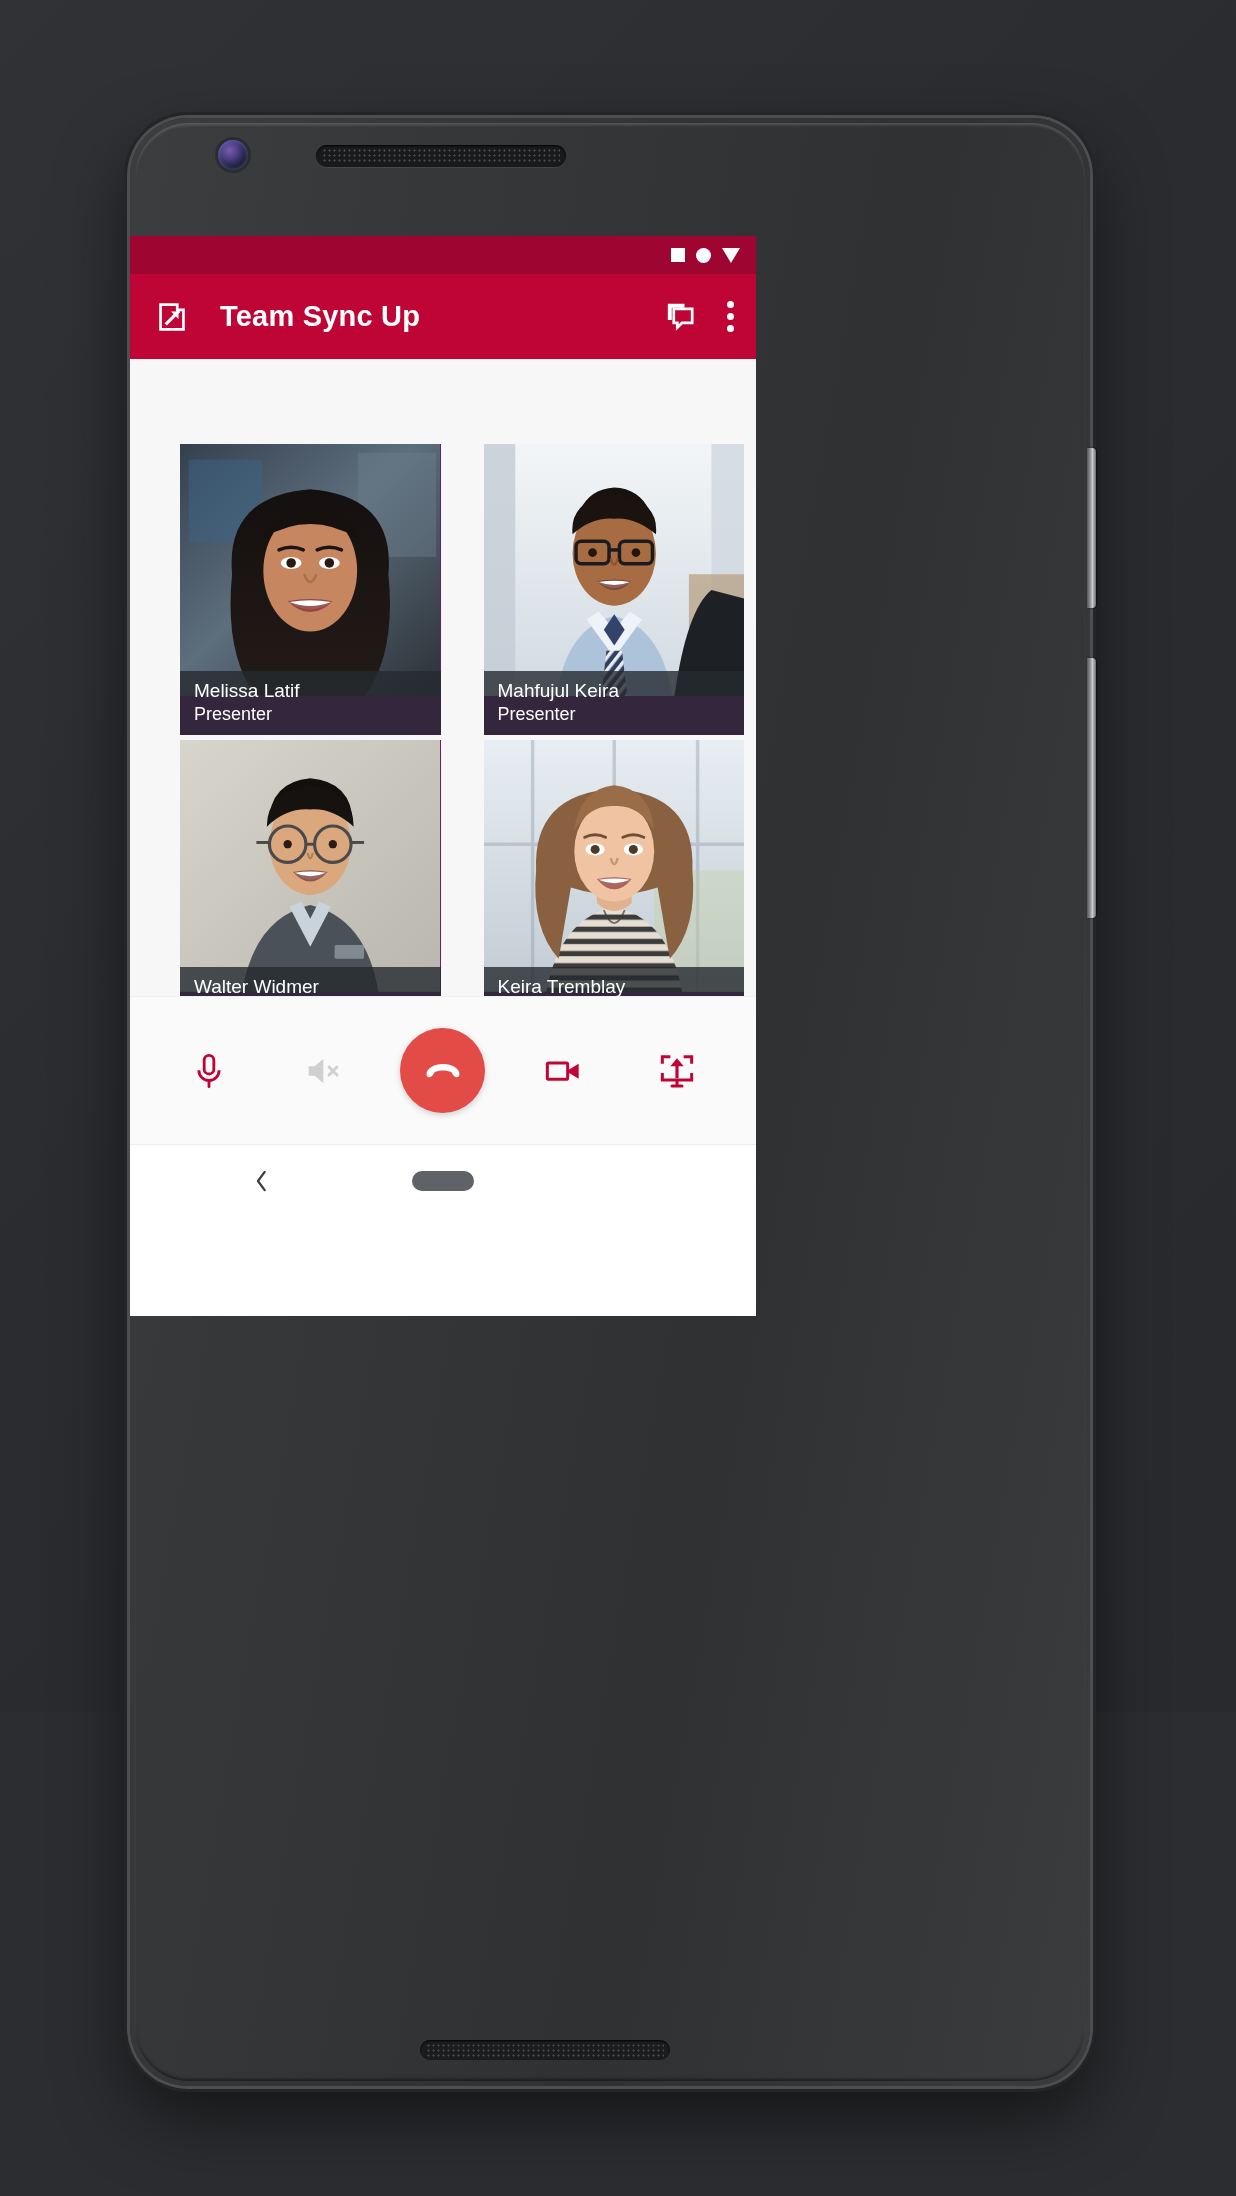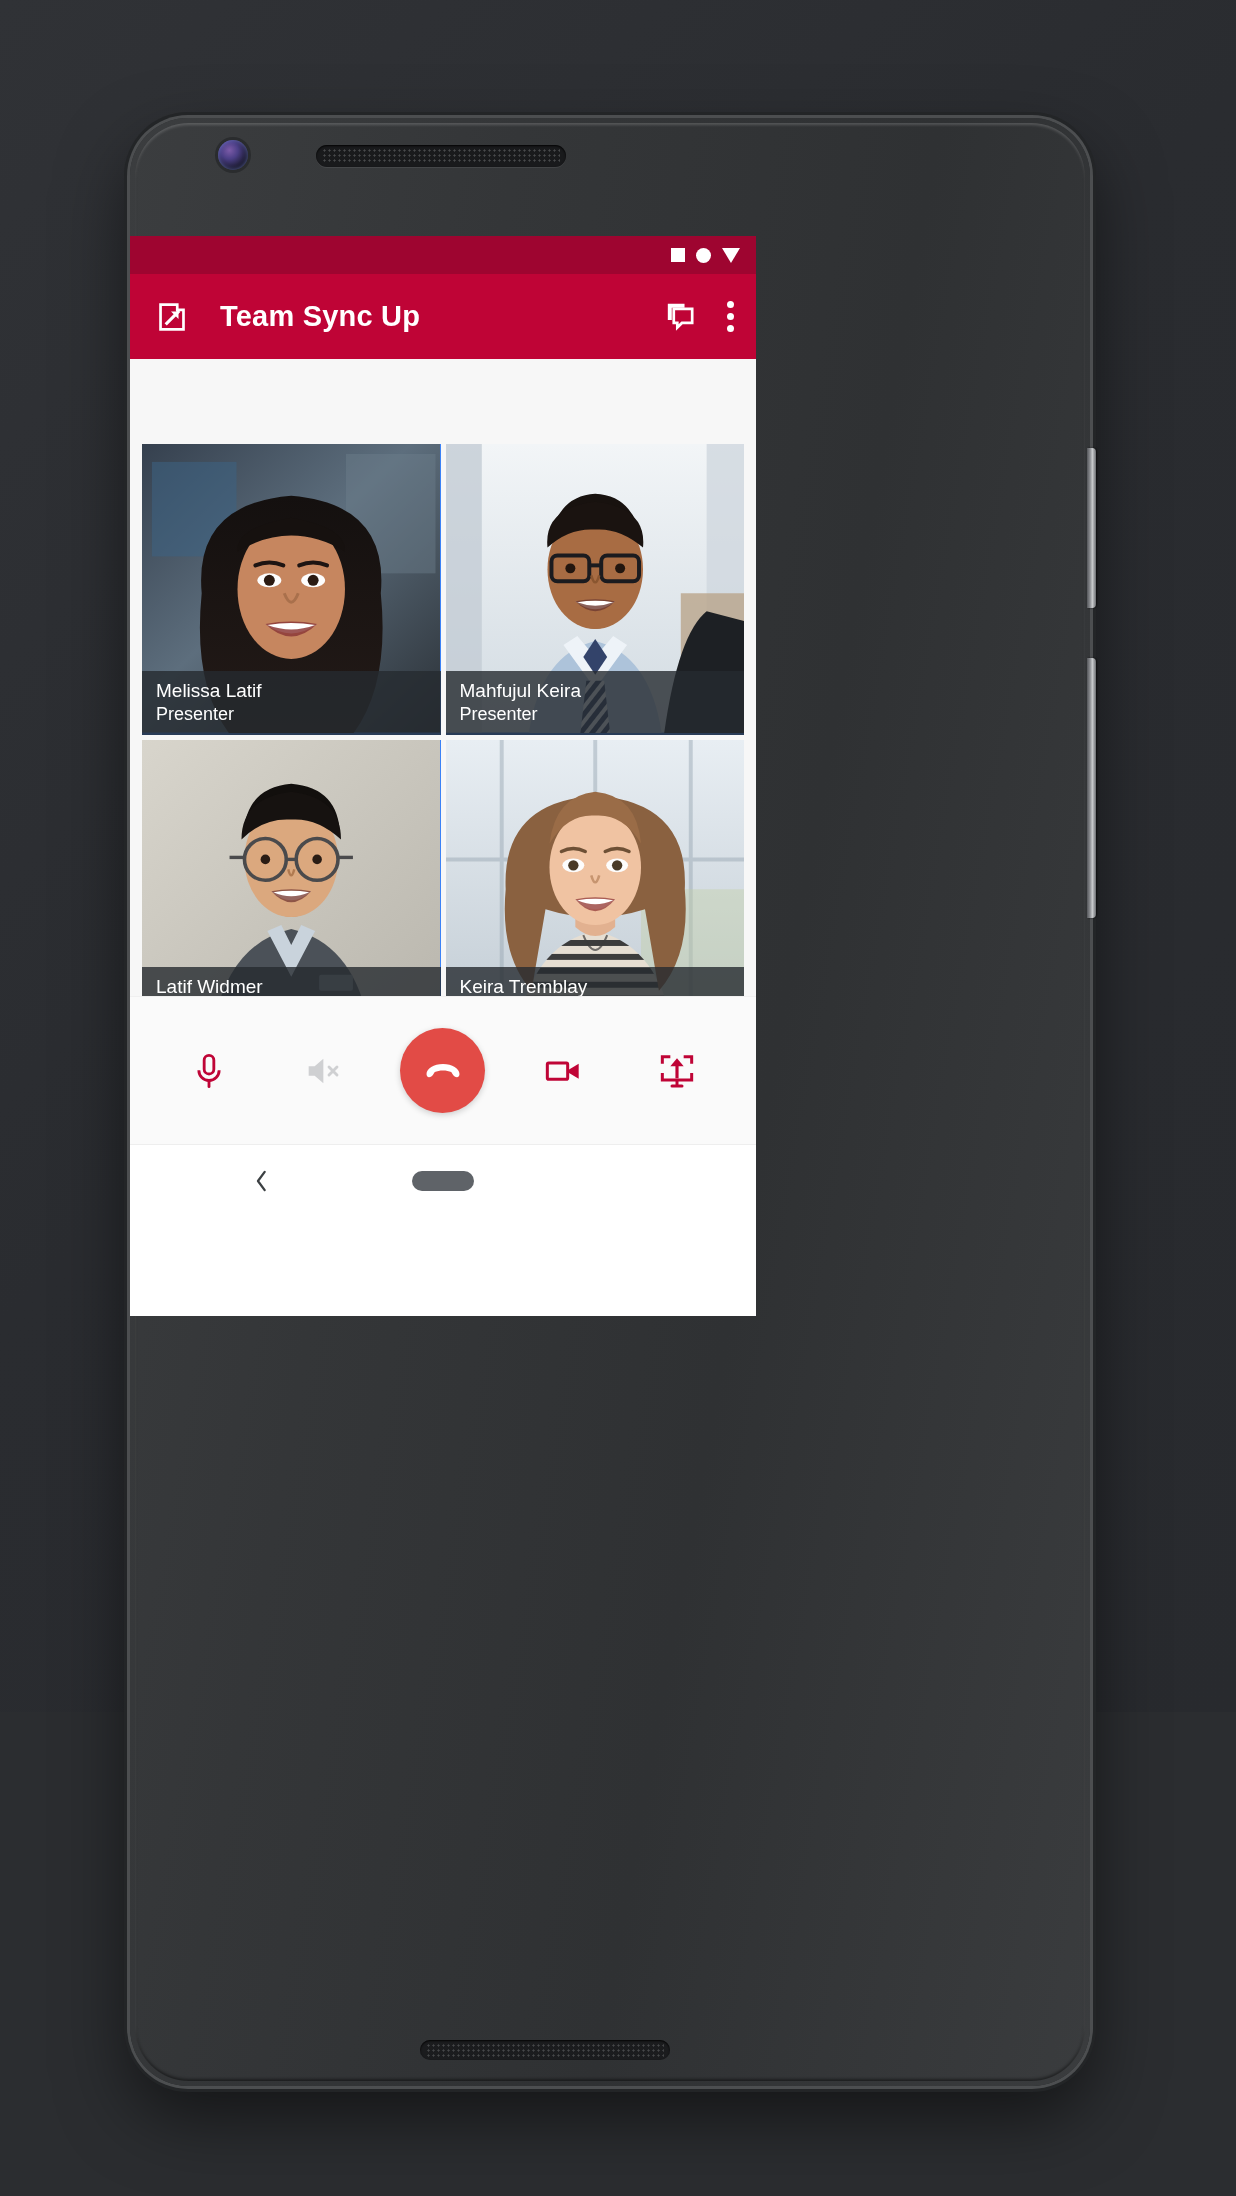--- a/index.html
+++ b/index.html
@@ -184,21 +184,22 @@
     grid-template-rows: 1fr 1fr;
     gap: 5px 5px;
     padding: 0 12px;
     box-sizing: border-box;
     height: 587px;
   }
 
   .tile {
     position: relative;
     overflow: hidden;
-    background: #3b82f6;
+    background: #701a75;
+    margin-left: 38px;
   }
   .tile .photo { position: absolute; inset: 0; }
   .name-strip {
     position: absolute;
     left: 0; right: 0; bottom: 0;
     background: rgba(38,42,48,0.80);
     color: #ffffff;
     padding: 8px 14px 10px 14px;
     line-height: 1.25;
     box-sizing: border-box;
@@ -421,21 +422,21 @@
               <path d="M197 118 H212" stroke="#4a4a4c" stroke-width="3.4"></path>
               <circle cx="124" cy="120" r="4.8" fill="#2a1c14"></circle>
               <circle cx="176" cy="120" r="4.8" fill="#2a1c14"></circle>
               <path d="M147 130 Q150 142 153 130" stroke="#b07a50" stroke-width="2.4" fill="none"></path>
               <path d="M130 152 Q150 170 170 152 Q150 160 130 152 Z" fill="#ffffff"></path>
               <path d="M130 152 Q150 148 170 152 Q150 174 130 152 Z" fill="#7a4038" opacity="0.8"></path>
               <path d="M132 153 Q150 150 168 153 Q150 161 132 153 Z" fill="#ffffff"></path>
               <rect x="178" y="236" width="34" height="16" rx="2" fill="#8f98a0" opacity="0.8"></rect>
             </svg>
             <div class="name-strip">
-              <div class="pname">Latif Widmer</div>
+              <div class="pname">Walter Widmer</div>
               <div class="prole">Presenter</div>
             </div>
           </div>
 
           <div class="tile">
             <svg class="photo" viewBox="0 0 300 290" preserveAspectRatio="xMidYMid slice">
               <defs>
                 <linearGradient id="bg4" x1="0" y1="0" x2="0" y2="1">
                   <stop offset="0%" stop-color="#e8eef3"></stop>
                     <stop offset="100%" stop-color="#c2ccd4"></stop>

